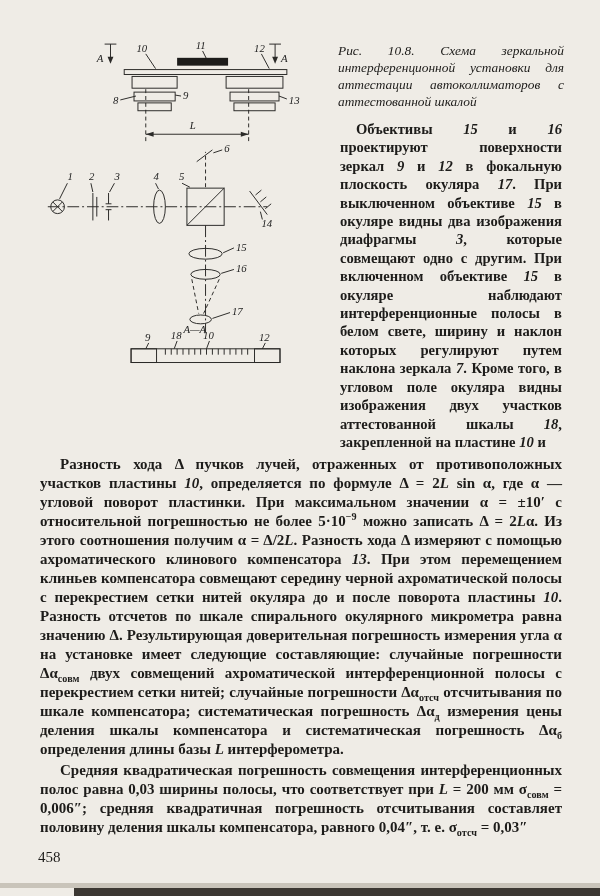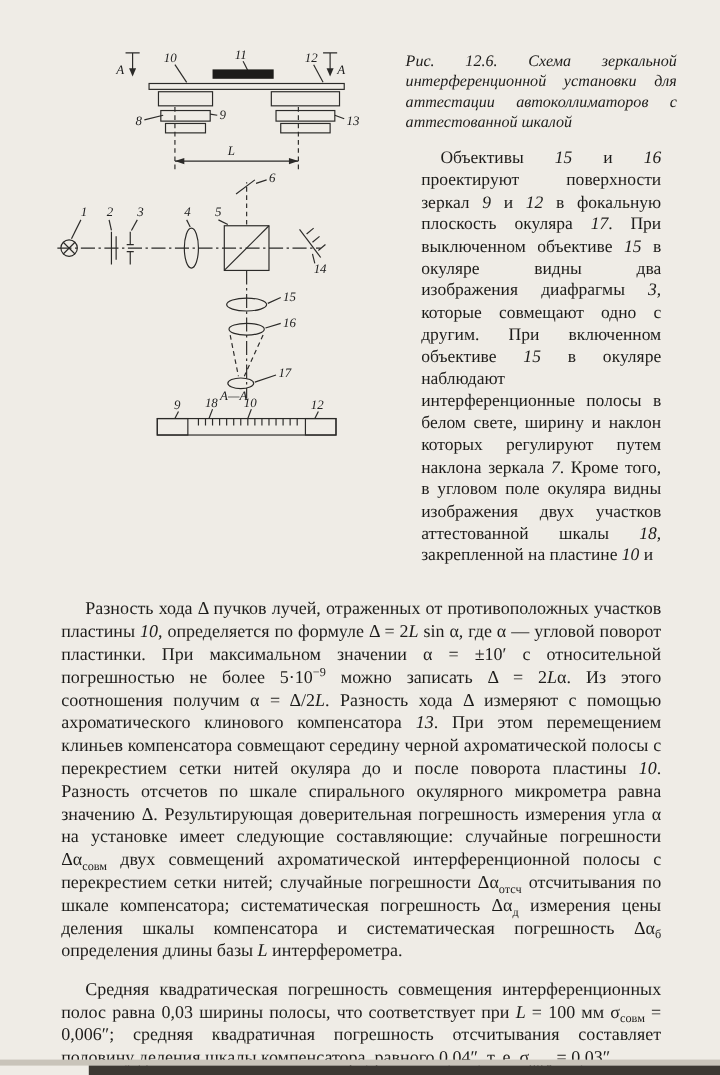--- a/index.html
+++ b/index.html
@@ -15,21 +15,21 @@
   .columns { display: flex; gap: 10px; align-items: flex-start; min-height: 372px; }
   .figure-wrap { flex: 0 0 290px; }
   .figure-wrap svg { display: block; }
   .right-col { flex: 1 1 auto; min-width: 0; }
   .caption {
     margin: 4px 0 10px 0;
     font-size: 13.4px; line-height: 17px;
     font-style: italic;
     text-align: justify;
   }
-  .para { text-align: justify; margin: 13px; hyphens: auto; }
+  .para { text-align: justify; margin: 2px; hyphens: auto; font-weight: bold; }
   .para-first { font-size: 14.6px; line-height: 18.4px; text-indent: 16px; }
   .body-text { font-size: 15px; line-height: 19px; }
   .indent { text-indent: 20px; }
   .cont { margin-top: 4px; }
   sub, sup { font-size: 68%; line-height: 0; }
   i { font-style: italic; }
   .page-number { font-size: 15px; margin-top: 12px; }
   .scan-edge-dark {
     position: absolute; bottom: 0; left: 74px; right: 0; height: 8px;
     background: #3c3833;
@@ -203,26 +203,27 @@
           <line class="diag-line" x1="190" y1="317" x2="190" y2="323"></line>
           <line class="diag-line" x1="196" y1="317" x2="196" y2="323"></line>
           <line class="diag-line" x1="202" y1="317" x2="202" y2="323"></line>
           <line class="diag-line" x1="208" y1="317" x2="208" y2="323"></line>
           <line class="diag-line" x1="214" y1="317" x2="214" y2="323"></line>
         </g>
       </svg>
     </div>
 
     <div class="right-col">
-      <p class="caption"><i>Рис. 12.6. Схема зеркальной интерференционной установки для аттестации автоколлиматоров с аттестованной шкалой</i></p>
+      <p class="caption"><i>Рис. 10.8. Схема зеркальной интерференционной установки для аттестации автоколлиматоров с аттестованной шкалой</i></p>
       <p class="para para-first"><span>Объективы </span><i>15</i><span> и </span><i>16</i><span> проектируют поверхности зеркал </span><i>9</i><span> и </span><i>12</i><span> в фокальную плоскость окуляра </span><i>17</i><span>. При выключенном объективе </span><i>15</i><span> в окуляре видны два изображения диафрагмы </span><i>3</i><span>, которые совмещают одно с другим. При включенном объективе </span><i>15</i><span> в окуляре наблюдают интерференционные полосы в белом свете, ширину и наклон которых регулируют путем наклона зеркала </span><i>7</i><span>. Кроме того, в угловом поле окуляра видны изображения двух участков аттестованной шкалы </span><i>18</i><span>, закрепленной на пластине </span><i>10</i><span> и</span></p>
     </div>
 
   </div>
 
   <p class="para body-text indent"><span>Разность хода Δ пучков лучей, отраженных от противоположных участков пластины </span><i>10</i><span>, определяется по формуле Δ = 2</span><i>L</i><span> sin α, где α — угловой поворот пластинки. При максимальном значении α = ±10′ с относительной погрешностью не более 5·10</span><sup>−9</sup><span> можно записать Δ = 2</span><i>L</i><span>α. Из этого соотношения получим α = Δ/2</span><i>L</i><span>. Разность хода Δ измеряют с помощью ахроматического клинового компенсатора </span><i>13</i><span>. При этом перемещением клиньев компенсатора совмещают середину черной ахроматической полосы с перекрестием сетки нитей окуляра до и после поворота пластины </span><i>10</i><span>. Разность отсчетов по шкале спирального окулярного микрометра равна значению Δ. Результирующая доверительная погрешность измерения угла α на установке имеет следующие составляющие: случайные погрешности Δα</span><sub>совм</sub><span> двух совмещений ахроматической интерференционной полосы с перекрестием сетки нитей; случайные погрешности Δα</span><sub>отсч</sub><span> отсчитывания по шкале компенсатора; систематическая погрешность Δα</span><sub>д</sub><span> измерения цены деления шкалы компенсатора и систематическая погрешность Δα</span><sub>б</sub><span> определения длины базы </span><i>L</i><span> интерферометра.</span></p>
-  <p class="para body-text indent"><span>Средняя квадратическая погрешность совмещения интерференционных полос равна 0,03 ширины полосы, что соответствует при </span><i>L</i><span> = 100 мм σ</span><sub>совм</sub><span> = 0,006″; средняя квадратичная погрешность отсчитывания составляет половину деления шкалы компенсатора, равного 0,04″, т. е. σ</span><sub>отсч</sub><span> = 0,03″</span></p>
-
+  <p class="para body-text indent"><span>Средняя квадратическая погрешность совмещения интерференционных полос равна 0,03 ширины полосы, что соответствует при </span><i>L</i><span> = 200 мм σ</span><sub>совм</sub><span> = 0,006″; средняя квадратичная погрешность отсчитывания составляет половину деления шкалы компенсатора, равного 0,04″, т. е. σ</span><sub>отсч</sub><span> = 0,03″</span></p>
+
+  <div class="page-number">458</div>
 
 </div>
 
 <div class="scan-edge-soft"></div>
 <div class="scan-edge-dark"></div>
 
 </body></html>

